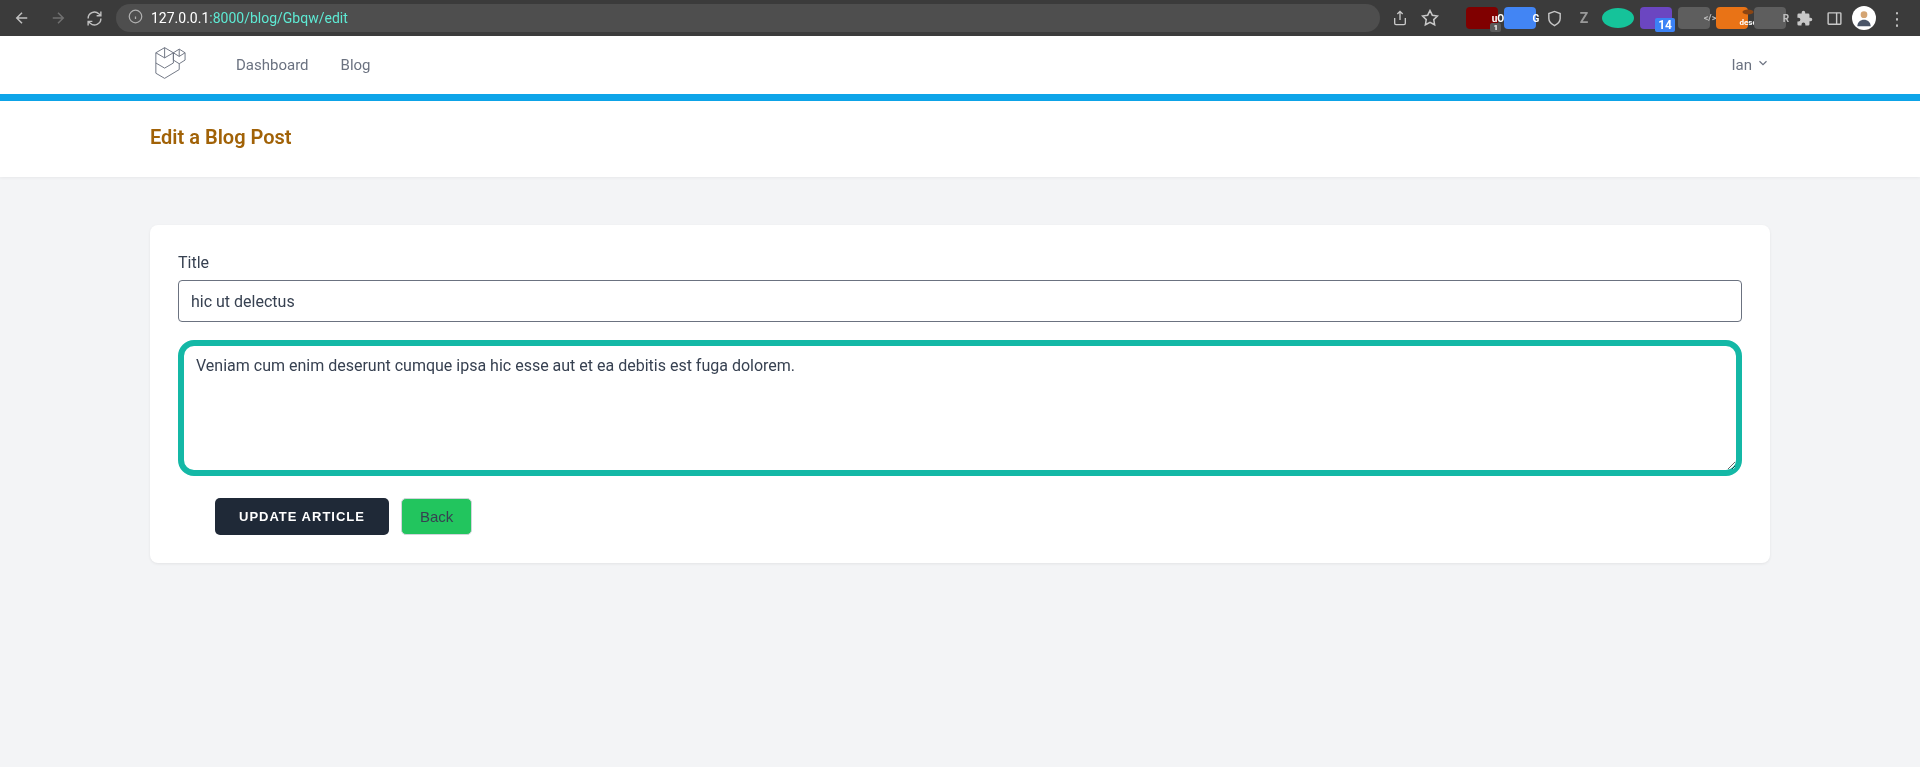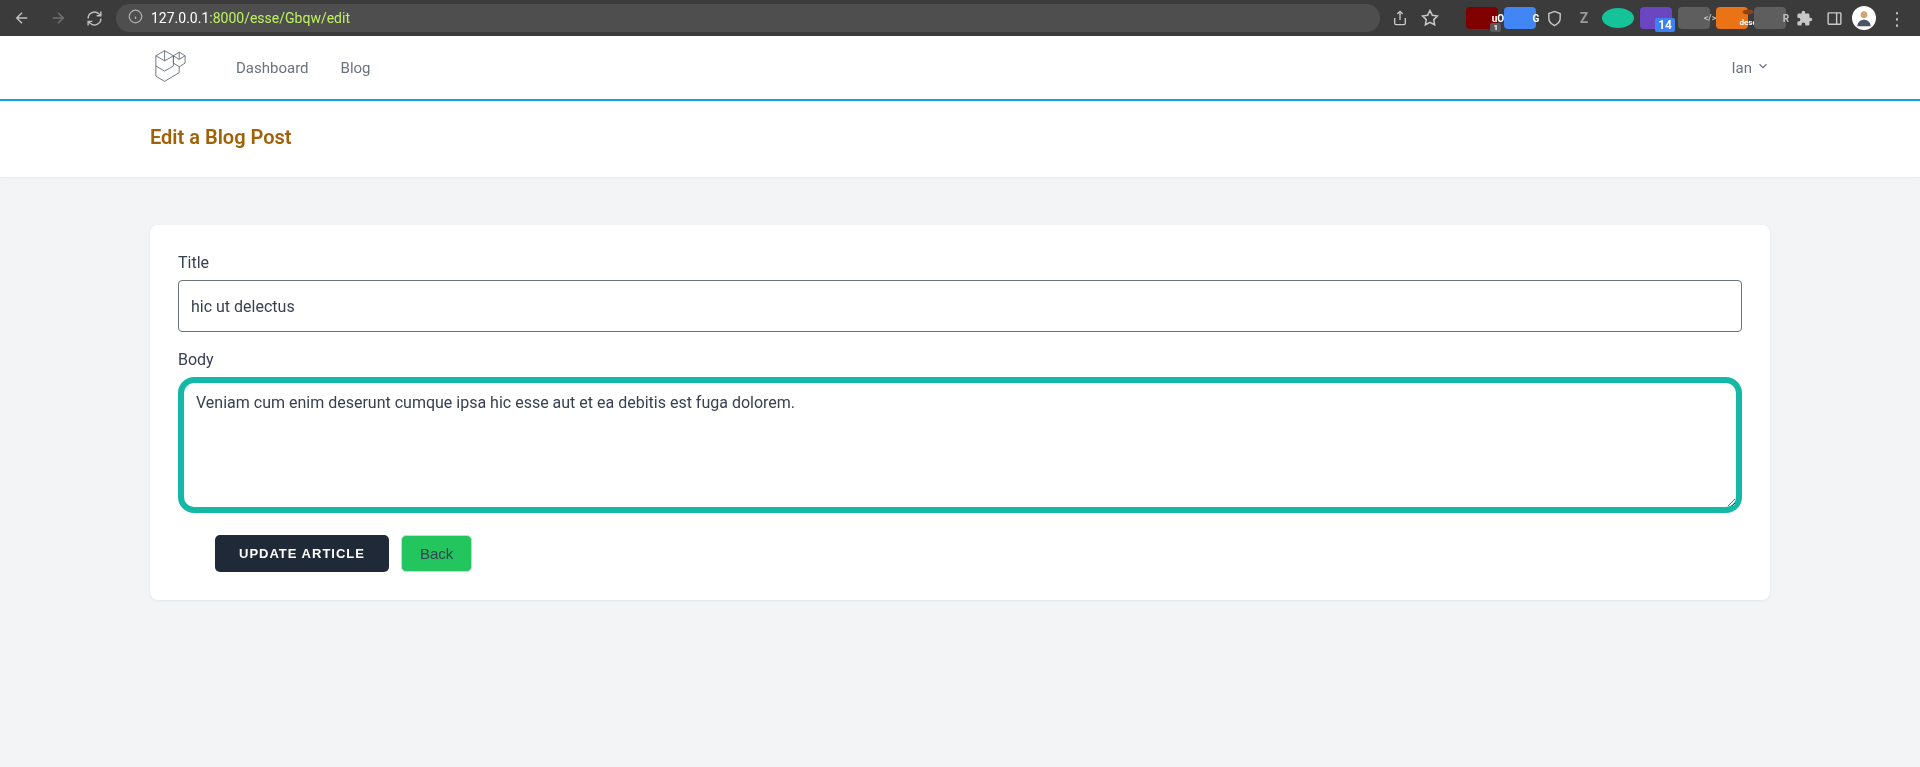--- a/index.html
+++ b/index.html
@@ -44,21 +44,21 @@
       padding: 0 12px;
       gap: 8px;
       color: #dcdcdc;
       font-size: 14px;
     }
     .info-icon {
       color: #b0b0b0;
       font-size: 14px;
     }
     .url-host { color: #fff; }
-    .url-path { color: #bef264; }
+    .url-path { color: #5eead4; }
     .chrome-right {
       display: flex;
       align-items: center;
       gap: 6px;
     }
     .chrome-icon {
       width: 24px;
       height: 24px;
       display: flex;
       align-items: center;
@@ -121,21 +121,21 @@
     .profile-avatar svg { width: 20px; height: 20px; }
     .menu-dots {
       color: #c8c8c8;
       font-size: 18px;
       padding: 0 6px;
     }
     
     
     .app-nav {
       background: #fff;
-      border-bottom: 2px solid #0ea5e9;
+      border-bottom: 7px solid #0ea5e9;
       height: 65px;
       display: flex;
       align-items: center;
       padding: 0 150px 0 150px;
     }
     .logo {
       margin-right: 48px;
       color: #6b7280;
     }
     .nav-links {
@@ -184,21 +184,21 @@
       margin-bottom: 18px;
     }
     .field label {
       display: block;
       font-size: 16px;
       color: #374151;
       margin-bottom: 8px;
     }
     .field input[type="text"] {
       width: 100%;
-      height: 52px;
+      height: 42px;
       border: 1px solid #6b7280;
       border-radius: 4px;
       padding: 0 12px;
       font-size: 16px;
       color: #374151;
       font-family: inherit;
     }
     .field textarea {
       width: 100%;
       height: 136px;
@@ -260,21 +260,21 @@
   </div>
   <div class="address-bar">
     <span class="info-icon">
       <svg width="15" height="15" viewBox="0 0 24 24" fill="none" stroke="currentColor" stroke-width="2">
           <circle cx="12" cy="12" r="10"></circle>
           <line x1="12" y1="16" x2="12" y2="12"></line>
           <line x1="12" y1="8" x2="12.01" y2="8"></line>
         </svg>
     </span>
     <span>
-      <span class="url-host">127.0.0.1</span><span class="url-path">:8000</span><span class="url-path">/esse/Gbqw/edit</span>
+      <span class="url-host">127.0.0.1</span><span class="url-path">:8000</span><span class="url-path">/blog/Gbqw/edit</span>
     </span>
   </div>
   <div class="chrome-right">
     <div class="chrome-icon">
       <svg width="16" height="16" viewBox="0 0 24 24" fill="none" stroke="currentColor" stroke-width="2">
           <path d="M4 12v8a2 2 0 0 0 2 2h12a2 2 0 0 0 2-2v-8M16 6l-4-4-4 4M12 2v13"></path>
         </svg>
     </div>
     <div class="chrome-icon">
       <svg width="18" height="18" viewBox="0 0 24 24" fill="none" stroke="currentColor" stroke-width="2">
@@ -360,21 +360,20 @@
   <h1>Edit a Blog Post</h1>
 </header>
 
 <main class="main-wrap">
   <div class="card">
     <div class="field">
       <label>Title</label>
       <input type="text" value="hic ut delectus" style="">
     </div>
     <div class="field">
-      <label>Body</label>
       <textarea style="">Veniam cum enim deserunt cumque ipsa hic esse aut et ea debitis est fuga dolorem.</textarea>
     </div>
     <div class="buttons">
       <button class="btn-primary">Update Article</button>
       <button class="btn-secondary">Back</button>
     </div>
   </div>
 </main>
 
 </body></html>

